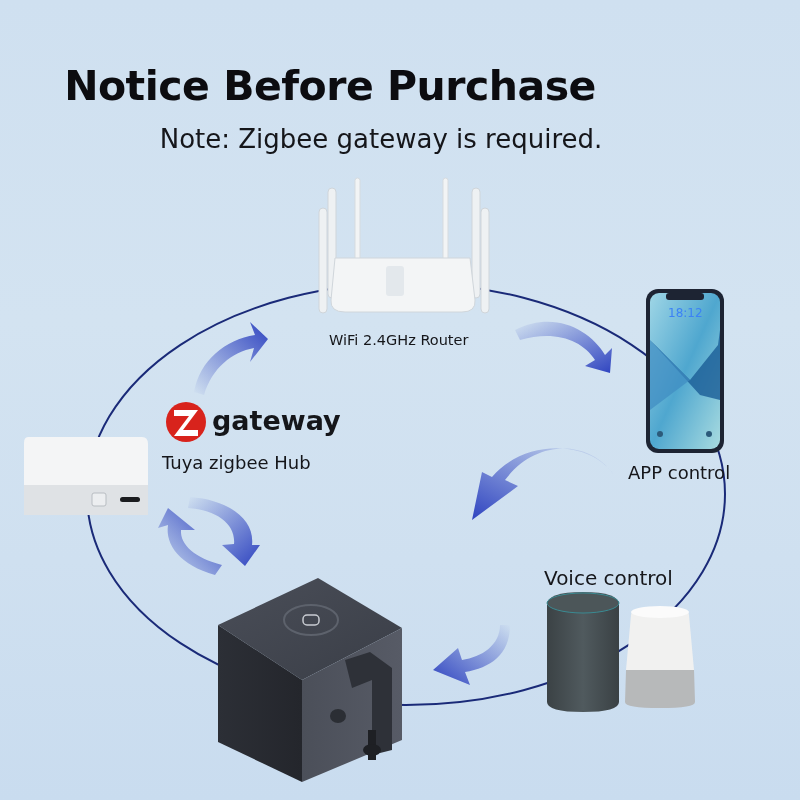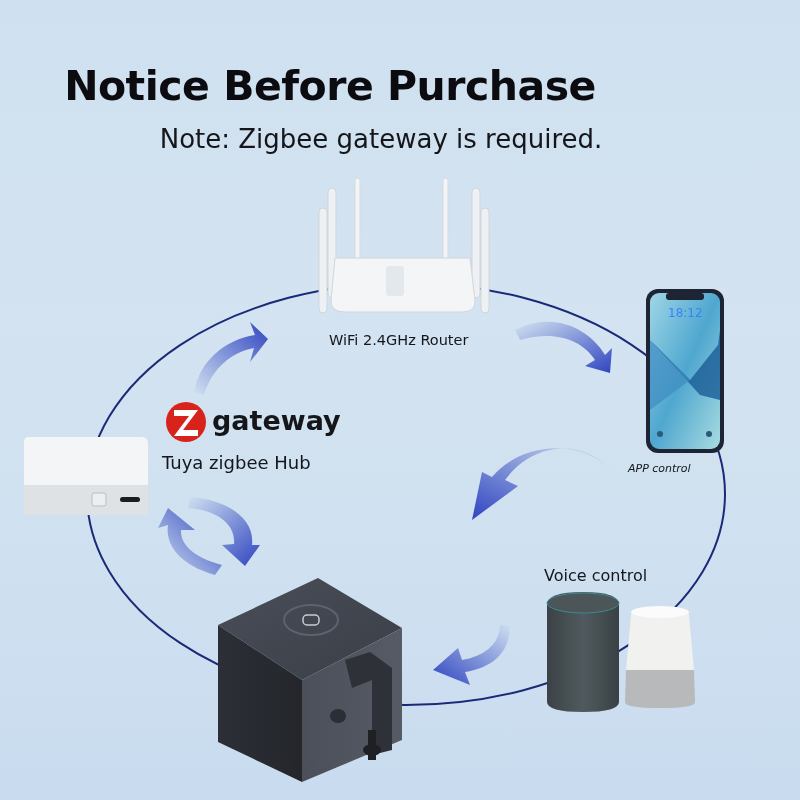--- a/index.html
+++ b/index.html
@@ -139,19 +139,19 @@
     <path d="M631 615 Q631 608 660 608 Q689 608 689 615 L694 670 L626 670 Z" fill="#f1f1f0"></path>
     <path d="M626 670 L694 670 L695 702 Q695 708 660 708 Q625 708 625 702 Z" fill="#b7b9ba"></path>
     <ellipse cx="660" cy="612" rx="29" ry="6" fill="#fbfbfb"></ellipse>
   </g>
 </svg>
 
 <div class="abs title">Notice Before Purchase</div>
 <div class="abs subtitle">Note: Zigbee gateway is required.</div>
 
 <div class="abs label" style="left:329px; top:332px;">WiFi 2.4GHz Router</div>
-<div class="abs label" style="left:628px; top:462px; font-size:11px;font-style:italic;">APP control</div>
-<div class="abs label" style="left:544px; top:566px; font-size:16px;">Voice control</div>
+<div class="abs label" style="left:628px; top:462px; font-size:18px;">APP control</div>
+<div class="abs label" style="left:544px; top:566px; font-size:20px;">Voice control</div>
 
 <div class="abs zig-word" style="left:212px; top:405px;">gateway</div>
 <div class="abs hub-label" style="left:162px; top:452px;">Tuya zigbee Hub</div>
 
 <div class="abs" style="left:668px; top:306px; font-size:12px; color:#3b82f6;">18:12</div>
 
 </body></html>

